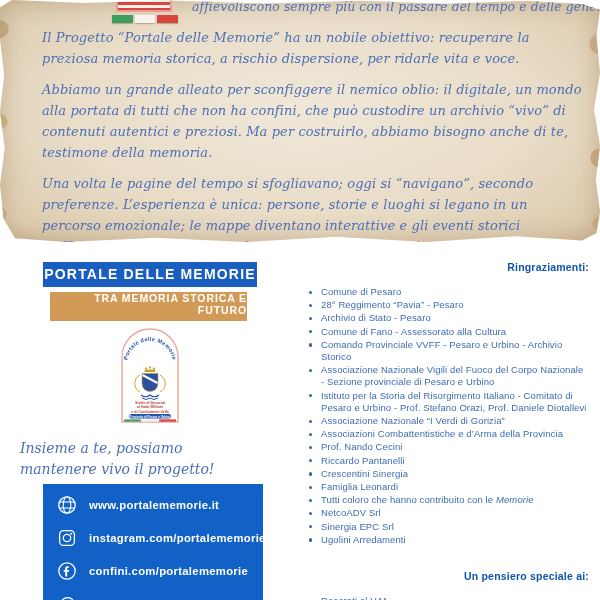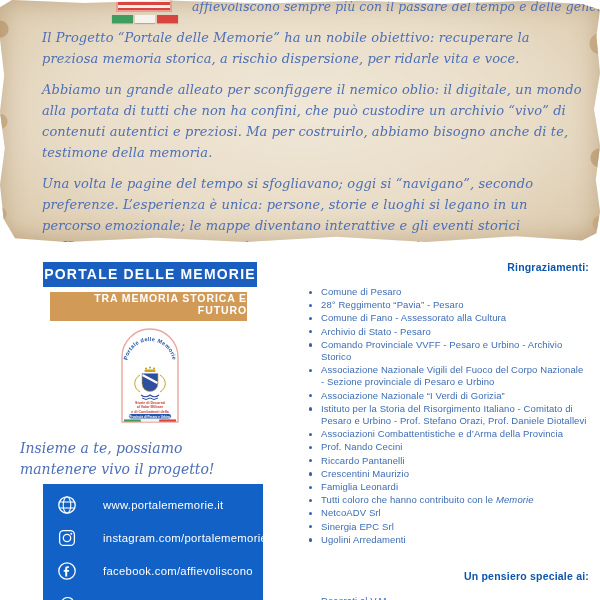--- a/index.html
+++ b/index.html
@@ -42,21 +42,21 @@
     color:#fff; font-weight:bold; font-size:14px; letter-spacing:1.2px; text-align:center; line-height:25px; }
   .banner-sub { position:absolute; left:50px; top:292px; width:197px; height:29px; background:#d29a57;
     color:#fff; font-weight:bold; font-size:10.5px; letter-spacing:.9px; text-align:right; line-height:12px; }
 
   .logo { position:absolute; left:120px; top:327px; width:60px; height:97px; }
 
   .tagline { position:absolute; left:20px; top:438px; width:260px; text-align:left; font-size:14px; line-height:21px; }
 
   .contact-box { position:absolute; left:43px; top:484px; width:220px; height:120px; background:#1161c6;
     display:flex; flex-direction:column; gap:11px; padding:10px 0 0 13px; }
-  .contact-row { display:flex; align-items:center; gap:25px; cursor:pointer; }
+  .contact-row { display:flex; align-items:center; gap:11px; cursor:pointer;font-weight:bold; }
   .contact-row svg { flex:0 0 auto; }
   .contact-label { color:#fff; font-size:11.3px; letter-spacing:.3px; white-space:nowrap; }
 
   
   .right-col { position:absolute; left:305px; top:261px; width:284px; }
   .list-title { color:#0d55ae; font-weight:bold; font-size:10.5px; letter-spacing:.2px;text-align:right; }
   ul.blue-list { list-style:none; margin-top:13px; }
   ul.blue-list li { position:relative; padding-left:16px; color:#3d6cb4; font-size:9.5px; line-height:12.2px; margin-bottom:1px; letter-spacing:.1px; }
   .dot { position:absolute; left:4px; top:4.5px; width:3.2px; height:3.2px; border-radius:50%; background:#2f63b0; }
   .special-block { margin-top:24px; }
@@ -152,45 +152,45 @@
       <circle cx="11" cy="11" r="3.7" fill="none" stroke="#fff" stroke-width="1.3"></circle>
       <circle cx="15.3" cy="6.7" r="1" fill="#fff"></circle>
     </svg>
     <span class="contact-label">instagram.com/portalememorie</span>
   </div>
   <div class="contact-row">
     <svg width="22" height="22" viewBox="0 0 22 22">
       <circle cx="11" cy="11" r="8.2" fill="none" stroke="#fff" stroke-width="1.3"></circle>
       <path d="M12.8,6.2 h-1.6 c-1.3,0 -2,.8 -2,2.1 v1.6 h-1.5 v1.9 h1.5 v4.8 h2 v-4.8 h1.6 l.3,-1.9 h-1.9 v-1.4 c0,-.5 .2,-.7 .7,-.7 h1.2 Z" fill="#fff"></path>
     </svg>
-    <span class="contact-label">facebook.com/affievoliscono</span>
+    <span class="contact-label">confini.com/portalememorie</span>
   </div>
   <div class="contact-row">
     <svg width="22" height="22" viewBox="0 0 22 22">
       <text x="11" y="16" font-size="16" text-anchor="middle" fill="#fff" font-family="Liberation Sans, sans-serif">@</text>
     </svg>
     <span class="contact-label">redazione@portalememorie.it</span>
   </div>
 </div>
 
 <div class="right-col">
   <div class="list-title">Ringraziamenti:</div>
   <ul class="blue-list">
     <li><span class="dot"></span><span>Comune di Pesaro</span></li>
     <li><span class="dot"></span><span>28° Reggimento “Pavia” - Pesaro</span></li>
+    <li><span class="dot"></span><span>Archivio di Stato - Pesaro</span></li>
     <li><span class="dot"></span><span>Comune di Fano - Assessorato alla Cultura</span></li>
-    <li><span class="dot"></span><span>Archivio di Stato - Pesaro</span></li>
     <li><span class="dot"></span><span>Comando Provinciale VVFF - Pesaro e Urbino - Archivio Storico</span></li>
     <li><span class="dot"></span><span>Associazione Nazionale Vigili del Fuoco del Corpo Nazionale - Sezione provinciale di Pesaro e Urbino</span></li>
+    <li><span class="dot"></span><span>Istituto per la Storia del Risorgimento Italiano - Comitato di Pesaro e Urbino - Prof. Stefano Orazi, Prof. Daniele Diotallevi</span></li>
     <li><span class="dot"></span><span>Associazione Nazionale “I Verdi di Gorizia”</span></li>
-    <li><span class="dot"></span><span>Istituto per la Storia del Risorgimento Italiano - Comitato di Pesaro e Urbino - Prof. Stefano Orazi, Prof. Daniele Diotallevi</span></li>
     <li><span class="dot"></span><span>Associazioni Combattentistiche e d’Arma della Provincia</span></li>
     <li><span class="dot"></span><span>Prof. Nando Cecini</span></li>
     <li><span class="dot"></span><span>Riccardo Pantanelli</span></li>
-    <li><span class="dot"></span><span>Crescentini Maurizio</span></li>
+    <li><span class="dot"></span><span>Crescentini Sinergia</span></li>
     <li><span class="dot"></span><span>Famiglia Leonardi</span></li>
     <li><span class="dot"></span><span>Tutti coloro che hanno contribuito con le</span> <em class="mem">Memorie</em></li>
     <li><span class="dot"></span><span>NetcoADV Srl</span></li>
     <li><span class="dot"></span><span>Sinergia EPC Srl</span></li>
     <li><span class="dot"></span><span>Ugolini Arredamenti</span></li>
   </ul>
 
   <div class="special-block">
     <div class="list-title">Un pensiero speciale ai:</div>
     <ul class="blue-list">

